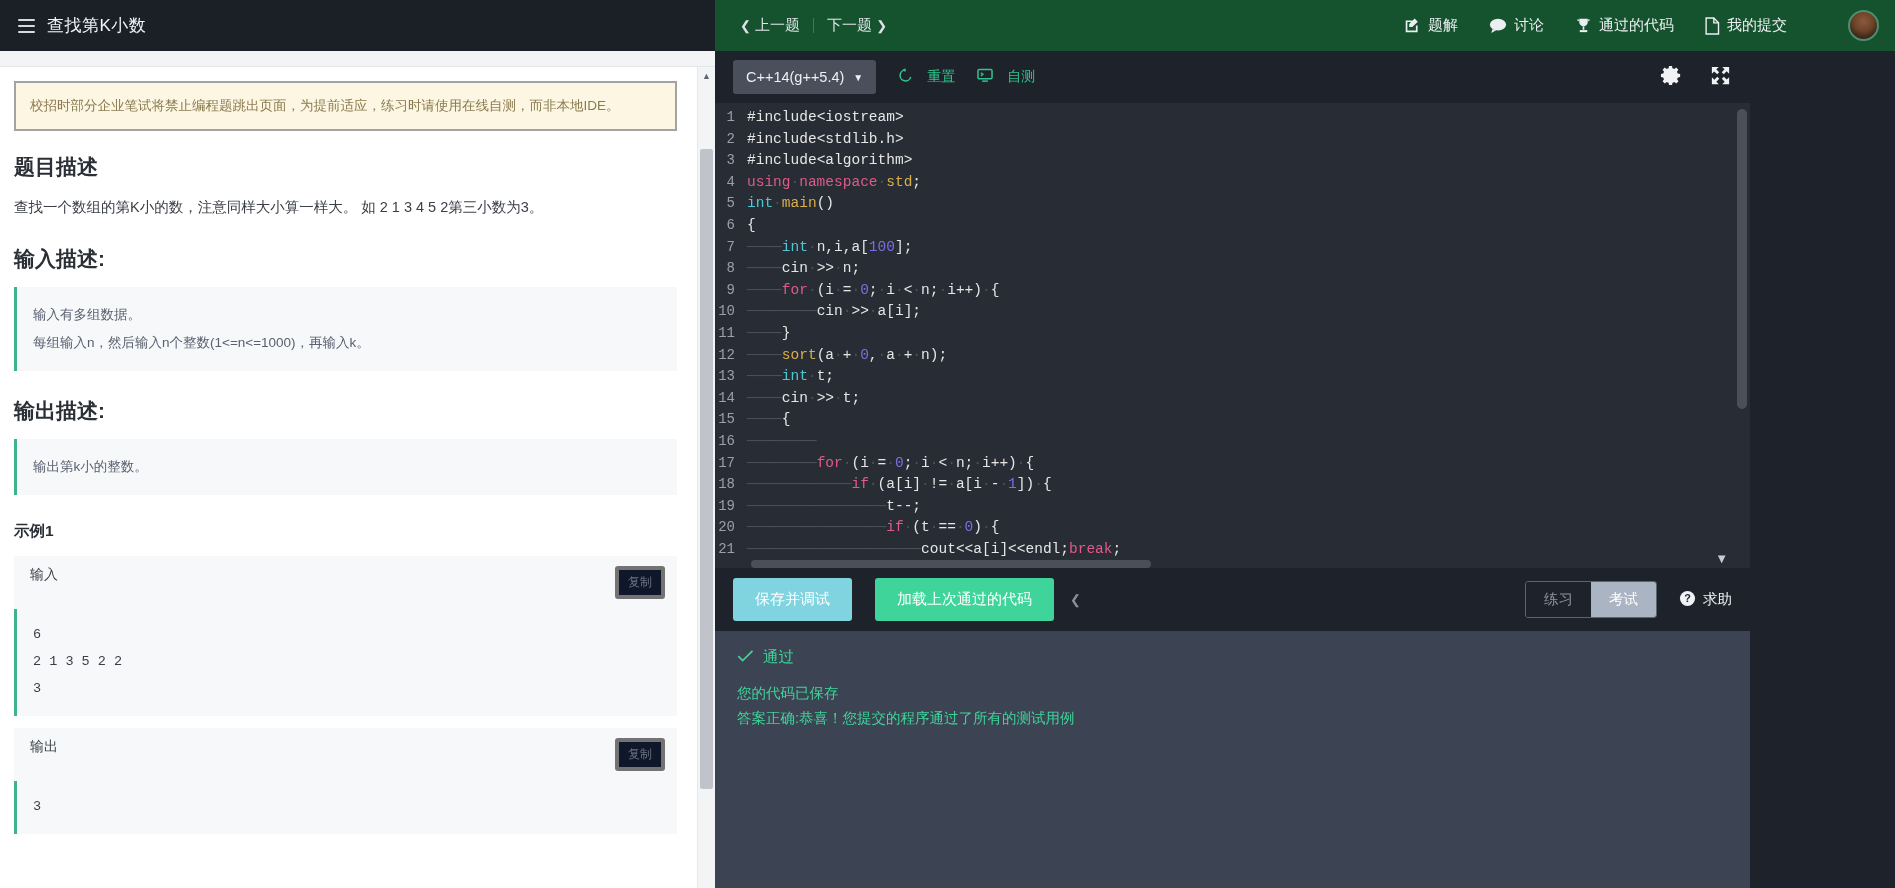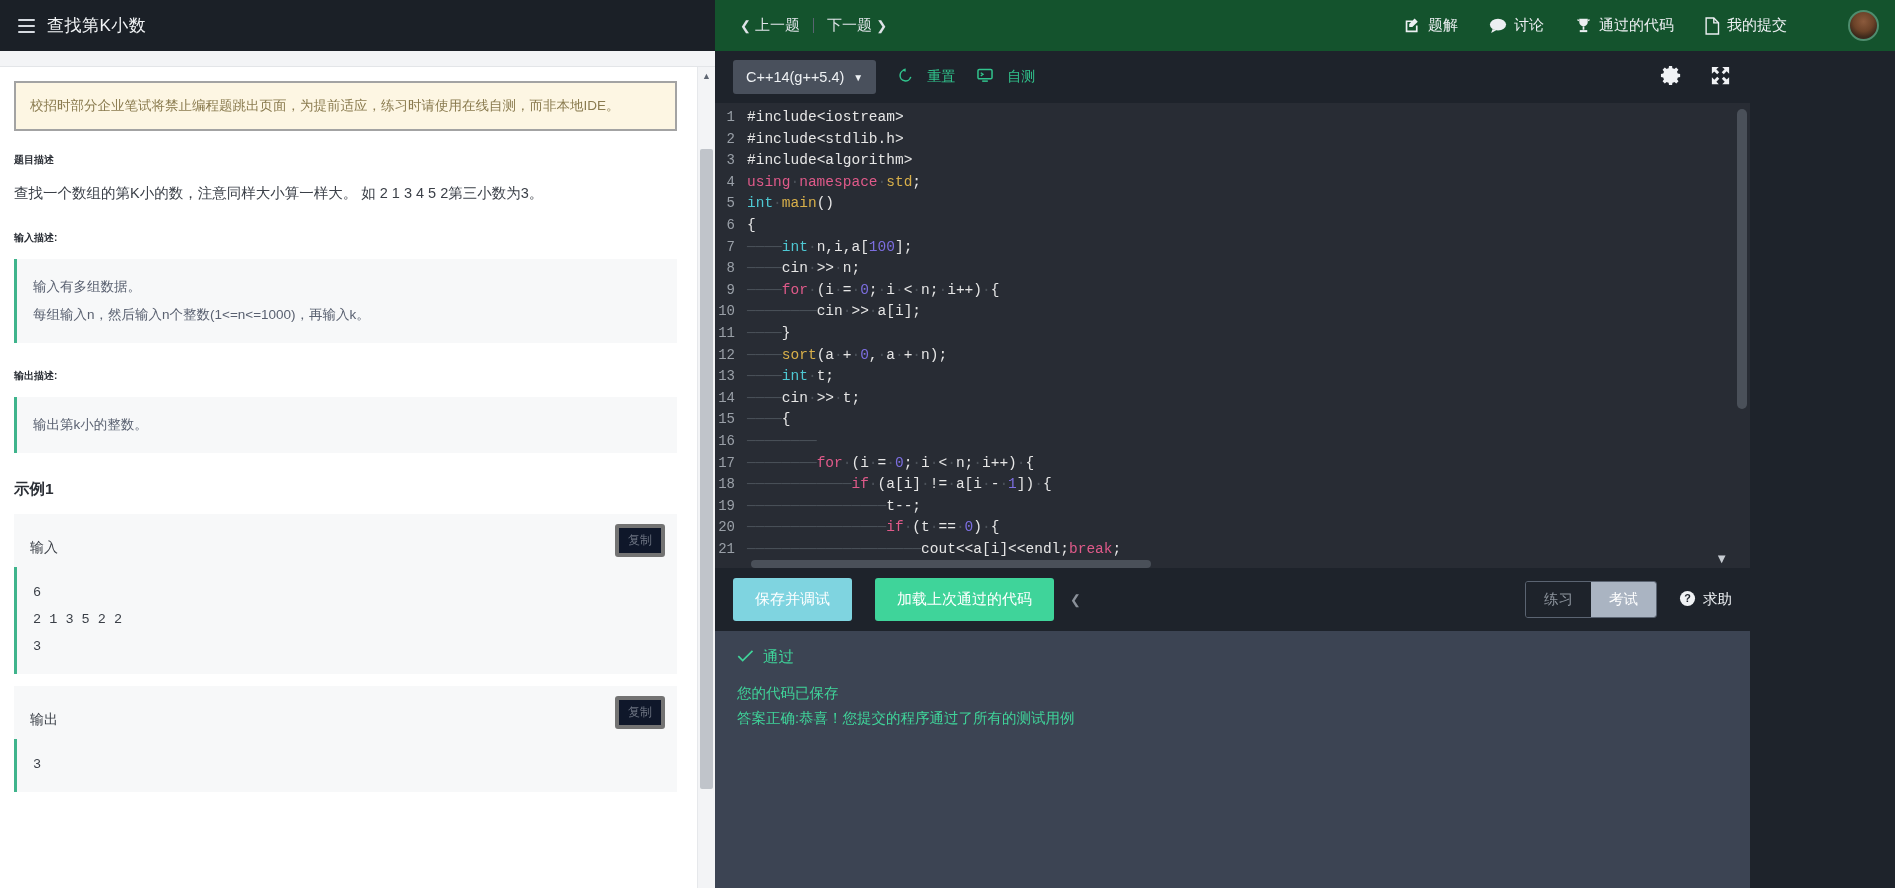--- a/index.html
+++ b/index.html
@@ -84,36 +84,36 @@
     width: 697px; height: 821px;
     padding: 14px 20px 0 14px;
   }
   #notice-banner {
     background: #fdf6e3; border: 2px solid #a3a3a3;
     color: #8a7b4f; font-size: 13.5px; line-height: 20px;
     padding: 13px 14px; margin-bottom: 22px;
     white-space: nowrap; overflow: hidden;
   }
   .sec-h {
-    font-size: 10px; font-weight: bold; color: #2b2f36;
+    font-size: 21px; font-weight: bold; color: #2b2f36;
     margin: 0 0 14px 0;
   }
   .sec-h.mt { margin-top: 26px; }
   #desc-body { font-size: 14.5px; color: #3a3f47; line-height: 24px; margin-bottom: 4px; }
   .quote-box {
     border-left: 3px solid #3fb48c;
     background: #f7f8f9;
     padding: 14px 16px;
     font-size: 13.5px; color: #596070; line-height: 28px;
   }
   .quote-box div { white-space: nowrap; }
   #example-h { font-size: 15.5px; font-weight: bold; color: #2b2f36; margin: 26px 0 14px 0; }
   .io-block { margin-bottom: 12px; }
   .io-head {
-    display: flex; align-items: flex-end; justify-content: space-between;
+    display: flex; align-items: flex-start; justify-content: space-between;
     background: #f7f8f9; padding: 10px 12px 10px 16px; gap: 36px;
   }
   .io-label { font-size: 14px; color: #3a3f47; }
   .copy-btn {
     font-size: 12px; color: #6b7280;
     border: 4px solid #737373; border-radius: 3px;
     background: #0f172a; padding: 4px 9px; cursor: pointer;
   }
   .io-body {
     border-left: 3px solid #3fb48c; background: #f7f8f9;

